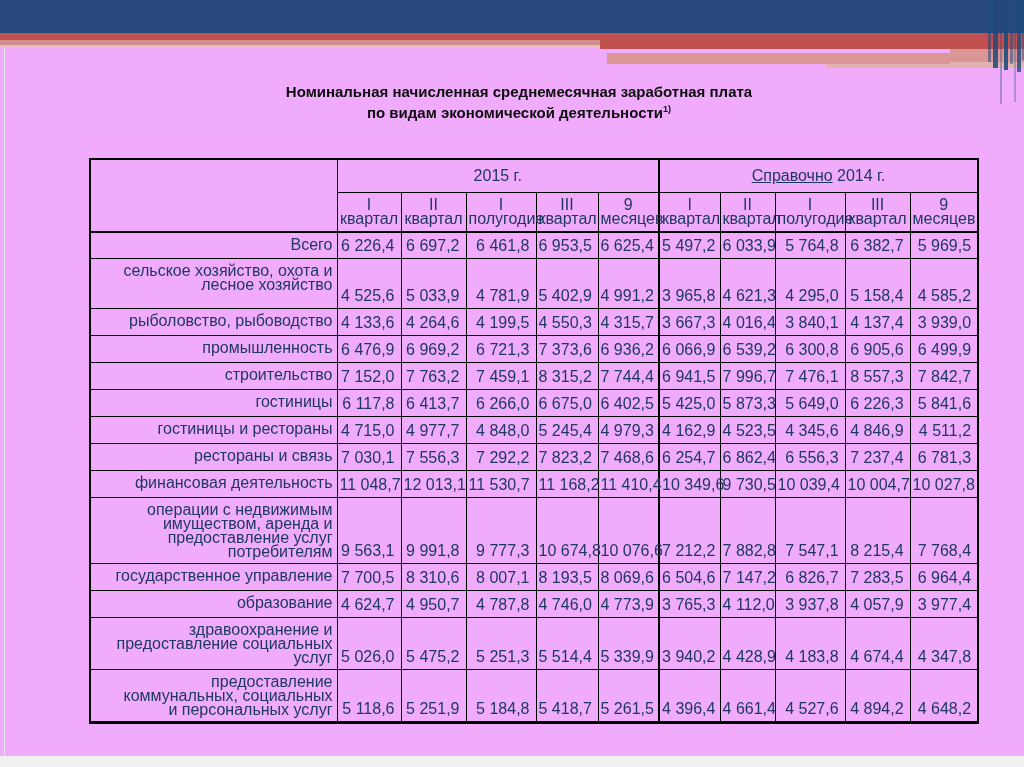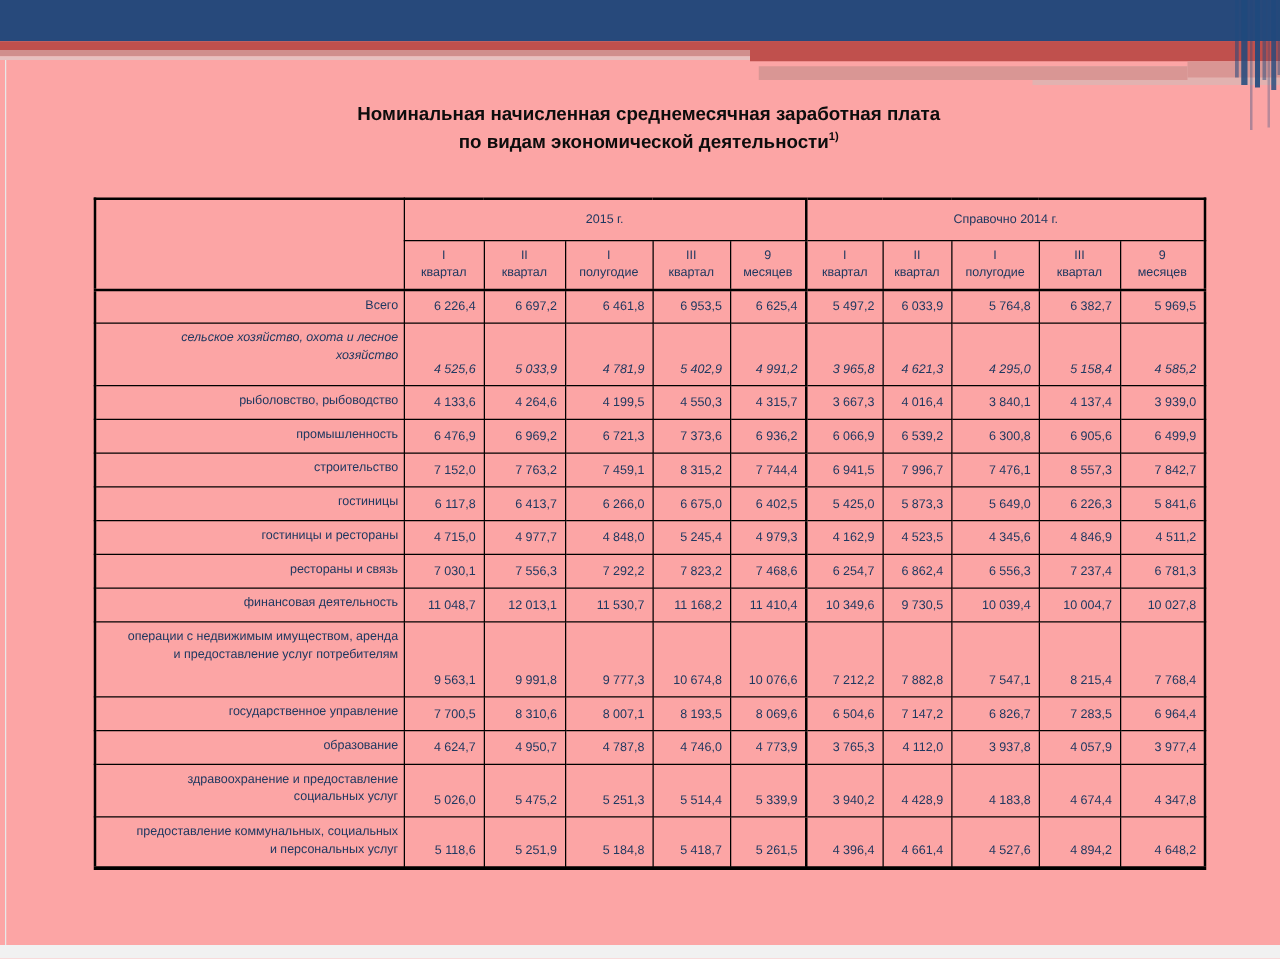--- a/index.html
+++ b/index.html
@@ -1,17 +1,17 @@
 <!DOCTYPE html>
 <html><head>
 <meta charset="utf-8">
 <style>
   html,body{margin:0;padding:0;background:#fff;}
   .slide{
-    position:relative;width:1024px;height:767px;background:#fca5a5;overflow:hidden;
+    position:relative;width:1024px;height:767px;background:#f0abfc;overflow:hidden;
     font-family:"Liberation Sans",sans-serif;
   }
   
   .banner-blue{position:absolute;left:0;top:0;width:1024px;height:33px;background:#27497B;}
   .stripe-red{position:absolute;left:0;top:33px;width:1024px;height:7px;background:#C0504D;}
   .stripe-pink{position:absolute;left:0;top:40px;width:1024px;height:5px;background:#D08E8C;}
   .stripe-pink-light{position:absolute;left:0;top:45px;width:1024px;height:3px;background:#E6C0BF;}
   .block-red-right{position:absolute;left:600px;top:33px;width:424px;height:16px;background:#C0504D;}
   .band-pink-right2{position:absolute;left:826px;top:53px;width:198px;height:15px;background:#E2B2B0;}
   .band-pink-right1{position:absolute;left:607px;top:53px;width:343px;height:11px;background:#D99694;}
@@ -30,41 +30,41 @@
   .bottom-strip{position:absolute;left:0;top:756px;width:1024px;height:11px;background:#F1F1F1;}
 
   
   .title-wrap{position:absolute;left:75px;top:84px;width:888px;text-align:center;color:#0D0D0D;}
   .title{font-size:15px;font-weight:bold;line-height:16.5px;}
   .title sup{font-size:9px;}
   .subtitle{margin-top:16px;font-size:12px;}
 
   
   table.wages{
-    position:absolute;left:75px;top:158px;width:888px;
+    position:absolute;left:89px;top:158px;width:888px;
     border-collapse:collapse;table-layout:fixed;
-    color:#1F3860;font-size:10px;line-height:14px;
+    color:#1F3860;font-size:16px;line-height:14px;
     border:2px solid #000;border-bottom-width:3px;
   }
   table.wages th,table.wages td{border:1px solid #000;}
   table.wages th{font-weight:normal;vertical-align:middle;text-align:center;padding:2px;}
   tr.group-row{height:33px;}
   tr.sub-row{height:40px;}
   thead{border-bottom:2px solid #000;}
   th.corner{border-right:2px solid #000;}
   .grp-sep{border-left:2px solid #000 !important;}
   td.label{
     text-align:right;vertical-align:top;padding:5px 4px 4px 8px;
   }
   td.label.indent{padding-left:24px;}
   td.num{
     text-align:right;vertical-align:bottom;white-space:nowrap;
     padding:2px 6px 5px 2px;
   }
-  .u{}
+  .u{text-decoration:underline;}
 </style>
 </head>
 <body>
 
 <div class="slide">
 
   <div class="banner-blue"></div>
   <div class="stripe-red"></div>
   <div class="stripe-pink"></div>
   <div class="stripe-pink-light"></div>
@@ -162,21 +162,21 @@
           <td class="num">6&nbsp;697,2</td>
           <td class="num">6&nbsp;461,8</td>
           <td class="num">6&nbsp;953,5</td>
           <td class="num">6&nbsp;625,4</td>
           <td class="num grp-sep">5&nbsp;497,2</td>
           <td class="num">6&nbsp;033,9</td>
           <td class="num">5&nbsp;764,8</td>
           <td class="num">6&nbsp;382,7</td>
           <td class="num">5&nbsp;969,5</td>
         </tr>
-        <tr style="height: 50px; font-style: italic;">
+        <tr style="height: 50px;">
           <td class="label indent">сельское хозяйство, охота и лесное хозяйство</td>
           <td class="num">4&nbsp;525,6</td>
           <td class="num">5&nbsp;033,9</td>
           <td class="num">4&nbsp;781,9</td>
           <td class="num">5&nbsp;402,9</td>
           <td class="num">4&nbsp;991,2</td>
           <td class="num grp-sep">3&nbsp;965,8</td>
           <td class="num">4&nbsp;621,3</td>
           <td class="num">4&nbsp;295,0</td>
           <td class="num">5&nbsp;158,4</td>

